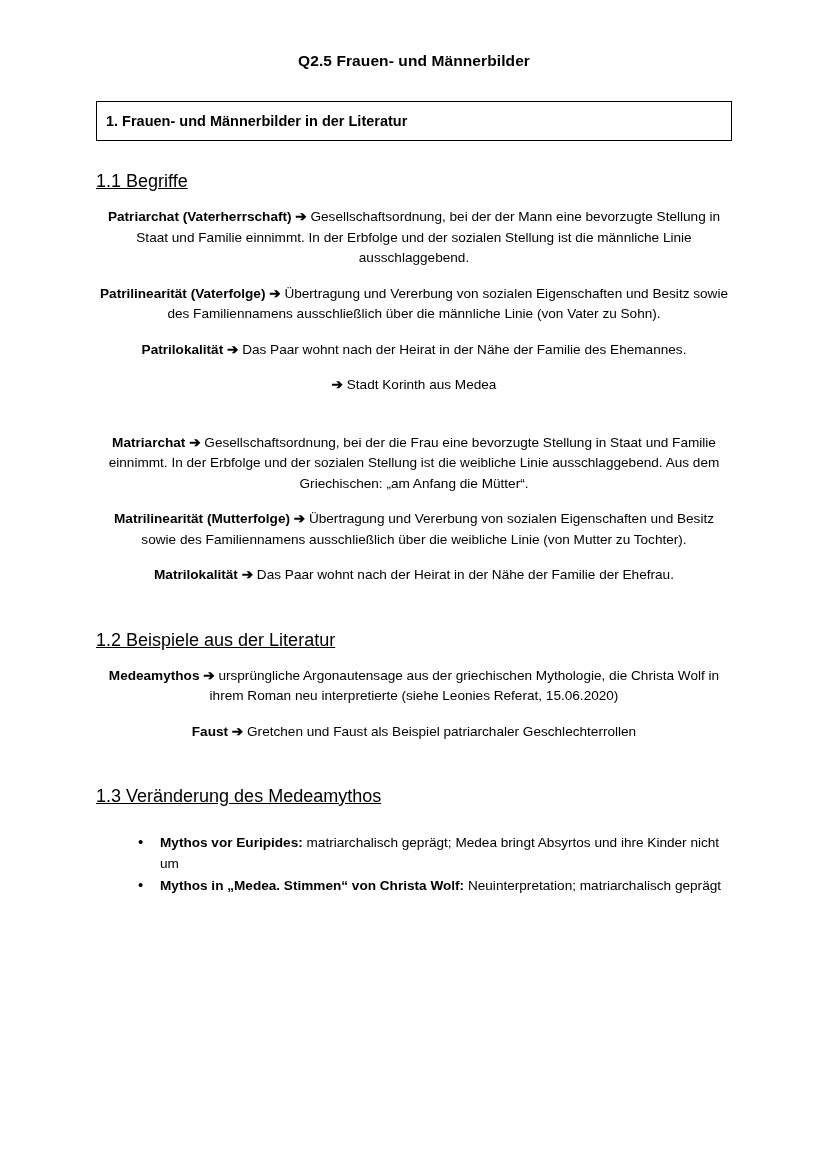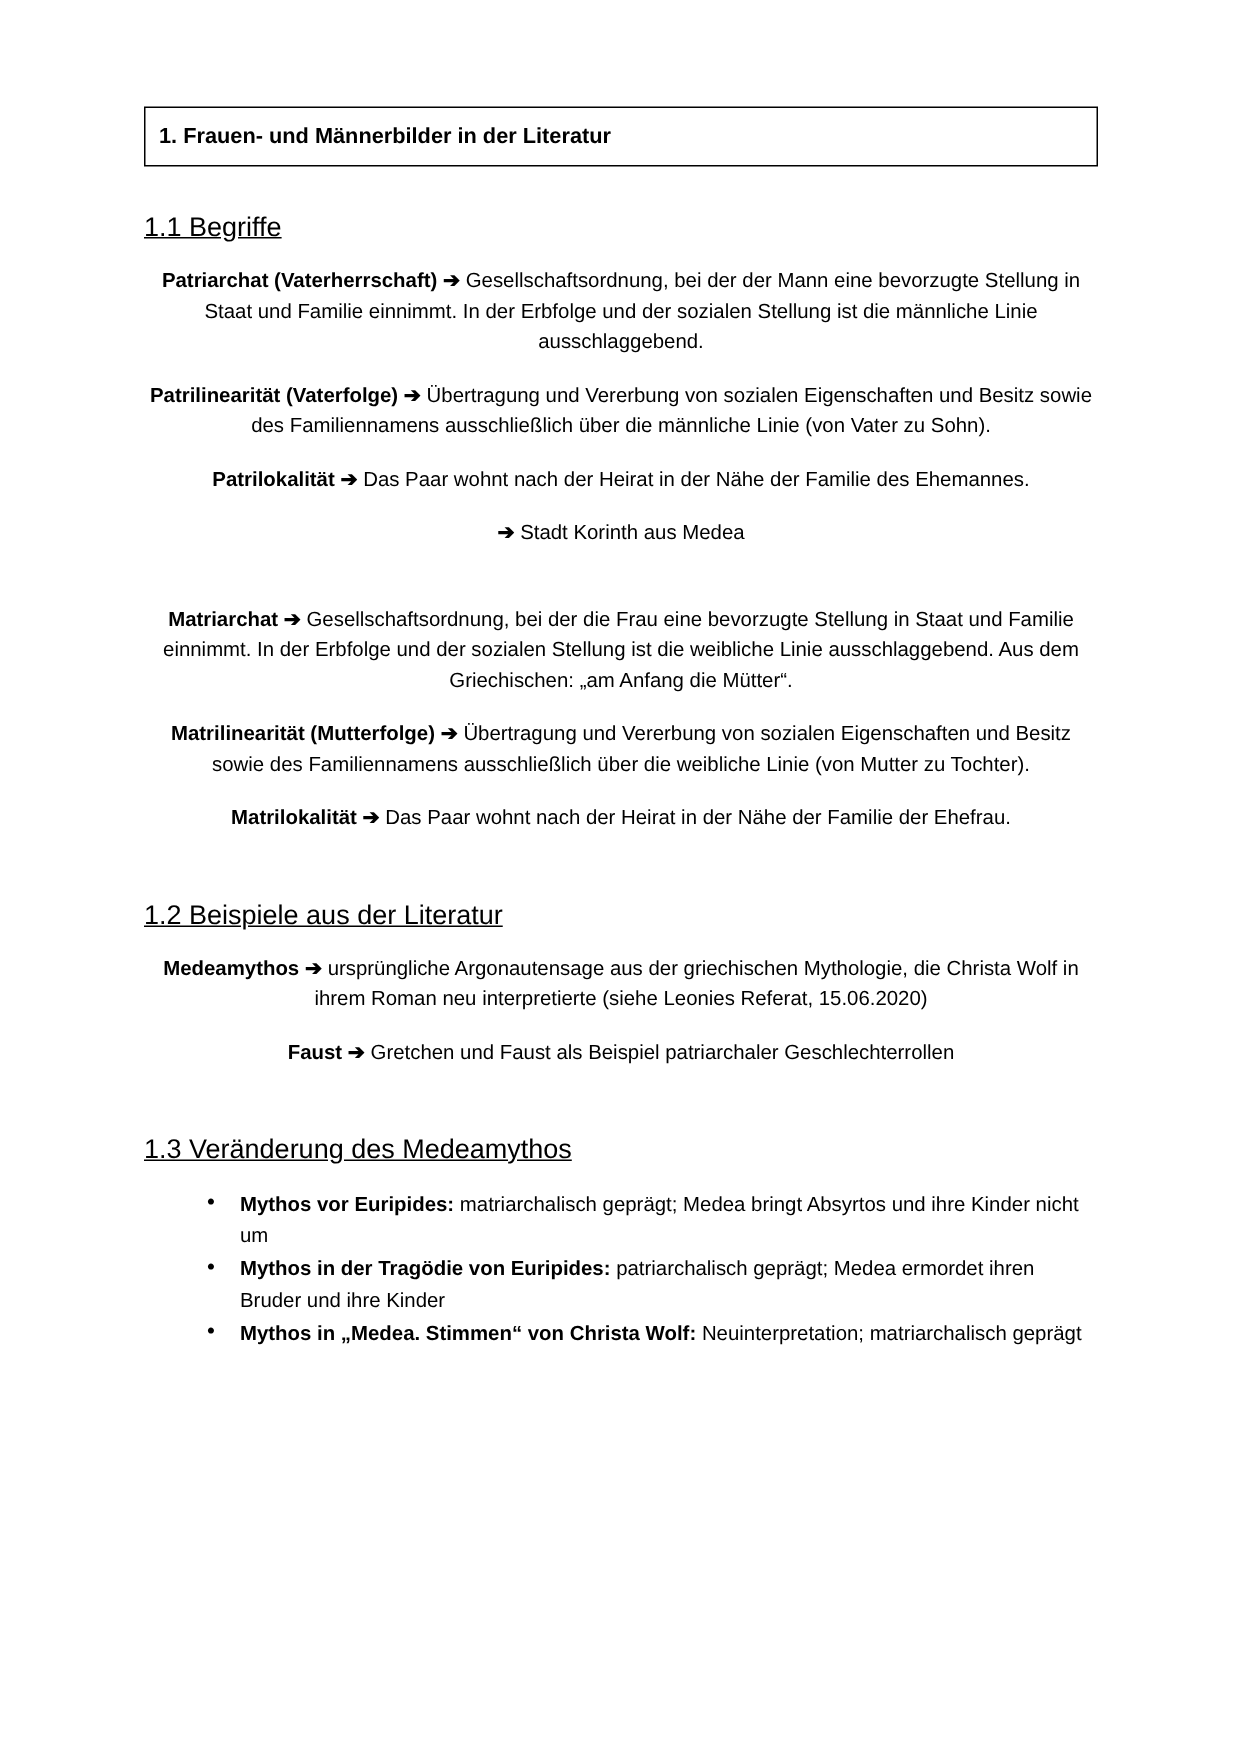--- a/index.html
+++ b/index.html
@@ -62,21 +62,21 @@
   .arrow {
     font-weight: bold;
   }
   .gap-lg {
     height: 22px;
   }
   .gap-md {
     height: 14px;
   }
   ul.bullets {
-    margin: 16px 0 0 0;
+    margin: 26px 0 0 0;
     padding-left: 42px;
     list-style: none;
   }
   ul.bullets li {
     font-size: 13.6px;
     line-height: 20.5px;
     margin-bottom: 2px;
     position: relative;
     padding-left: 22px;
   }
@@ -89,20 +89,21 @@
   }
   ul.bullets li b {
     font-weight: bold;
   }
 </style>
 </head>
 <body>
 
 <div class="page">
 
+  <h1 class="doc-title">Q2.5 Frauen- und Männerbilder</h1>
 
   <div class="section-box">
     <span class="section-box-label">1. Frauen- und Männerbilder in der Literatur</span>
   </div>
 
   <div class="sub-heading">1.1 Begriffe</div>
 
   <p class="para">
     <b>Patriarchat (Vaterherrschaft)</b>
     <span class="arrow">➔</span>
@@ -166,22 +167,18 @@
   <div class="gap-md"></div>
 
   <div class="sub-heading">1.3 Veränderung des Medeamythos</div>
 
   <ul class="bullets">
     <li>
       <b>Mythos vor Euripides:</b>
       <span>matriarchalisch geprägt; Medea bringt Absyrtos und ihre Kinder nicht um</span>
     </li>
     <li>
-      <b>Mythos in der Tragödie von Euripides:</b>
-      <span>patriarchalisch geprägt; Medea ermordet ihren Bruder und ihre Kinder</span>
-    </li>
-    <li>
       <b>Mythos in „Medea. Stimmen“ von Christa Wolf:</b>
       <span>Neuinterpretation; matriarchalisch geprägt</span>
     </li>
   </ul>
 
 </div>
 
 </body></html>

